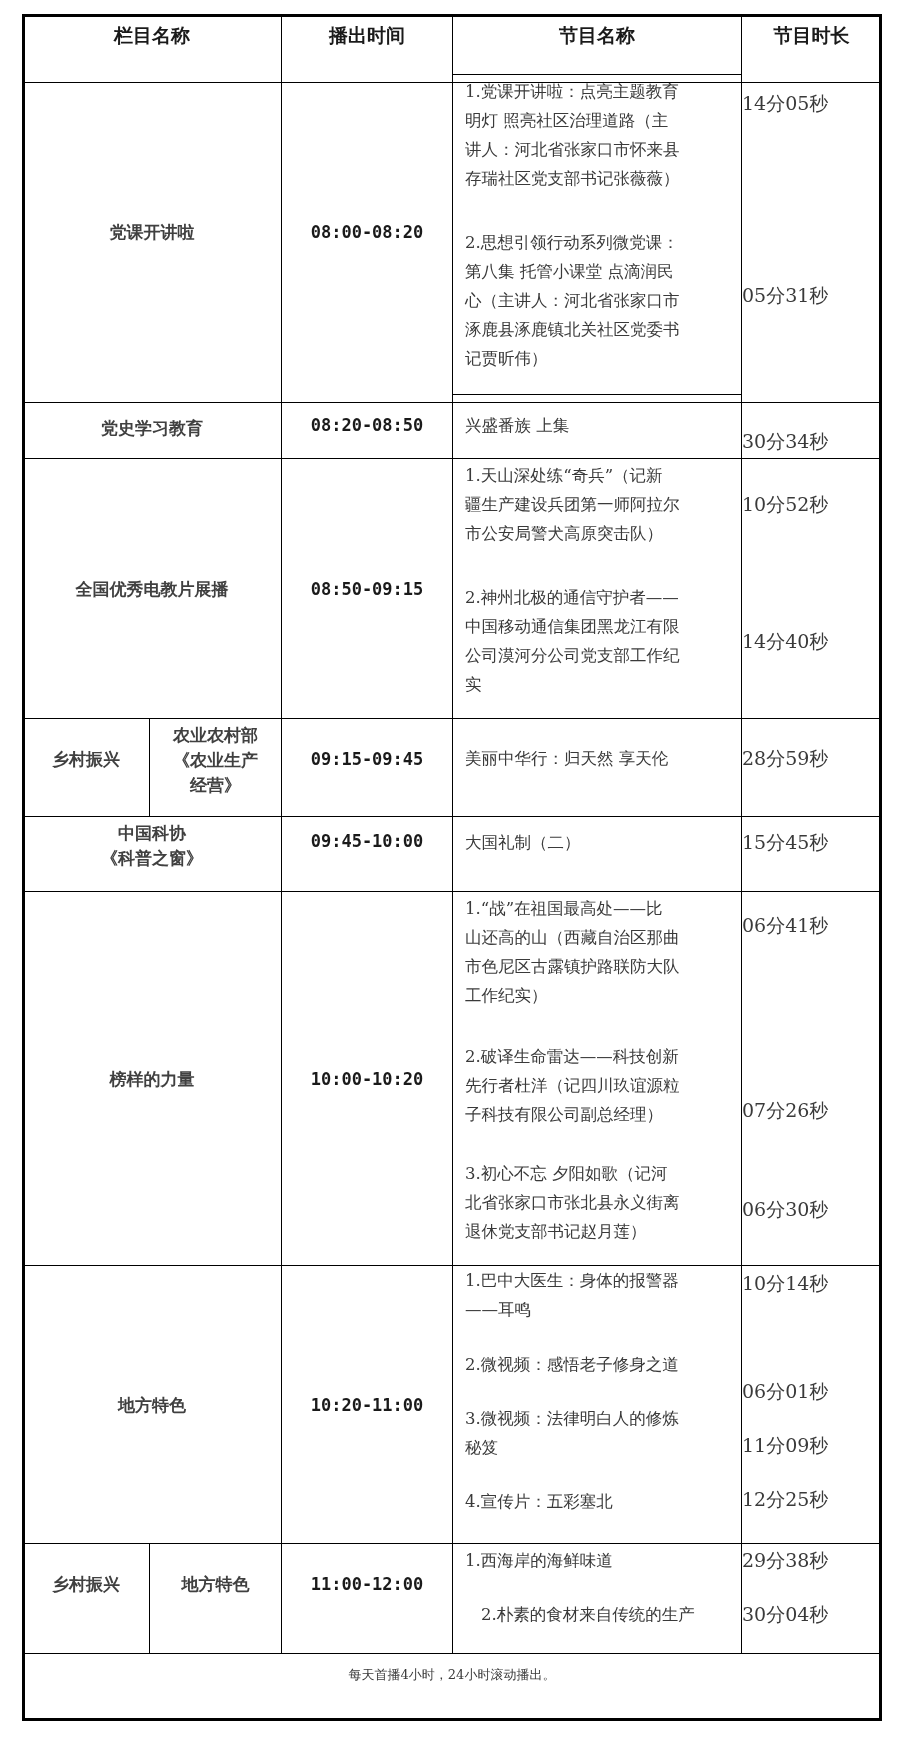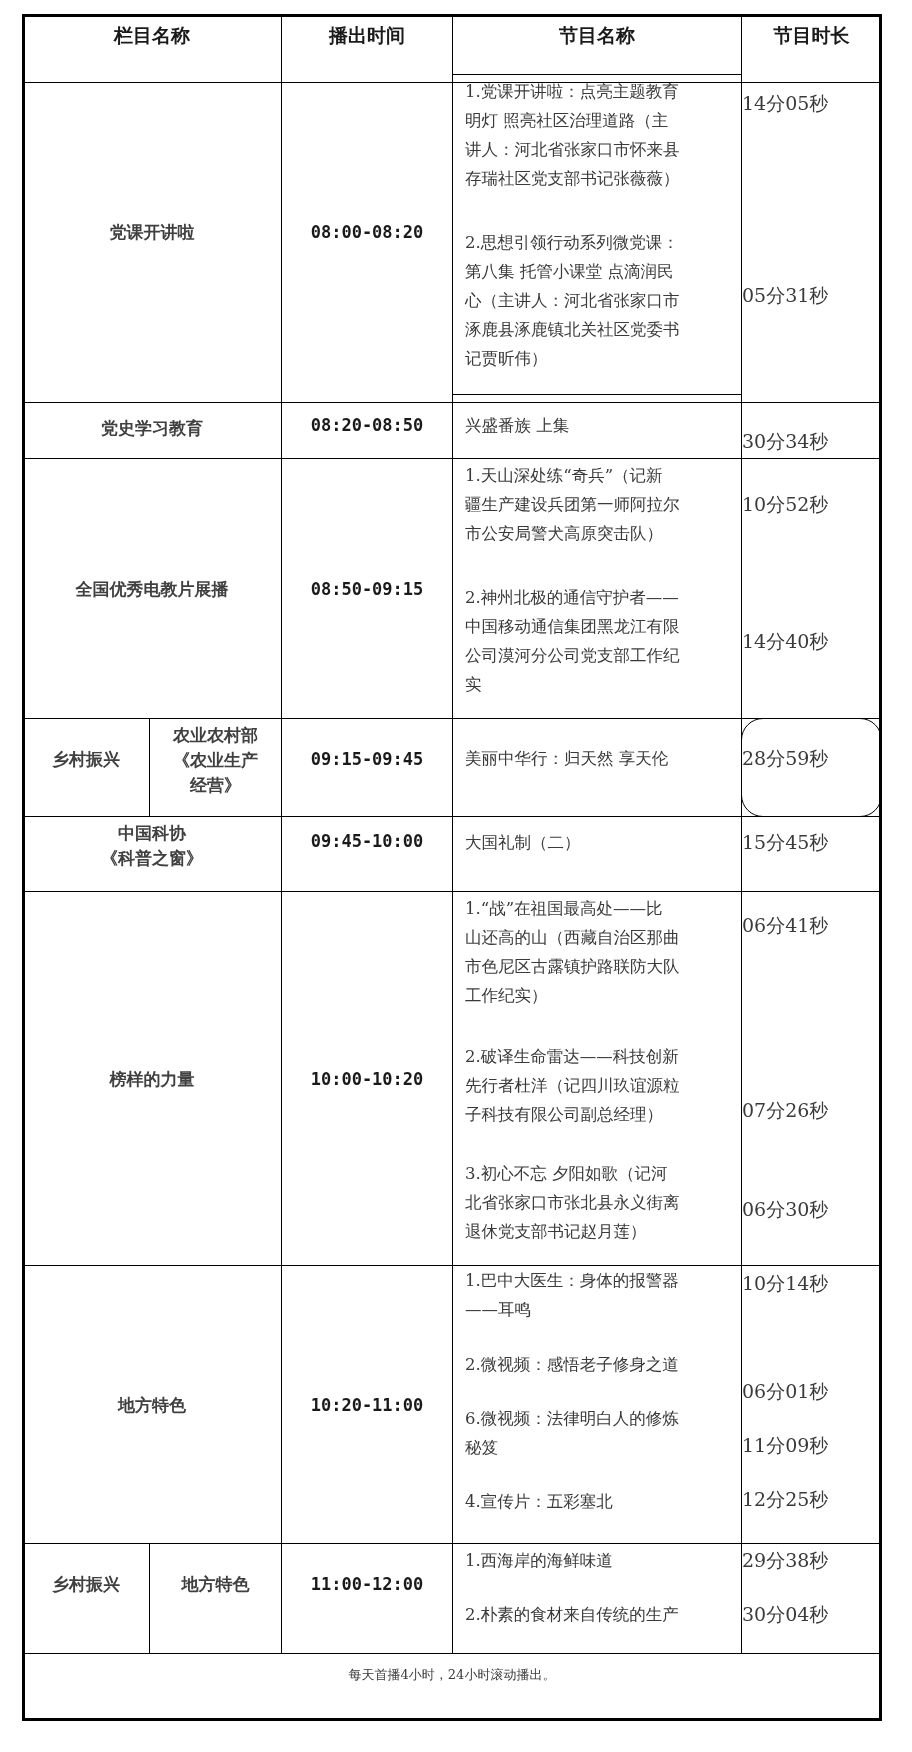--- a/index.html
+++ b/index.html
@@ -84,21 +84,21 @@
 <div class="cell col-name" style="left:22px;top:718px;width:128px;height:99px;padding-bottom:18px;">乡村振兴</div>
 <div class="cell col-name" style="left:149px;top:718px;width:133px;height:99px;flex-direction:column;justify-content:flex-start;padding-top:4px;line-height:25px;">
   <div>农业农村部</div>
     <div>《农业生产</div>
     <div>经营》</div>
 </div>
 <div class="cell col-time" style="left:281px;top:718px;width:172px;height:99px;padding-bottom:18px;">09:15-09:45</div>
 <div class="cell" style="left:452px;top:718px;width:290px;height:99px;">
   <div class="prog" style="top:25px;">美丽中华行：归天然 享天伦</div>
 </div>
-<div class="cell" style="left:741px;top:718px;width:141px;height:99px;border-radius:22px;">
+<div class="cell" style="left:741px;top:718px;width:141px;height:99px;">
   <div class="dur" style="top:25px;">28分59秒</div>
 </div>
 
 <div class="cell col-name" style="left:22px;top:816px;width:260px;height:76px;flex-direction:column;justify-content:flex-start;padding-top:4px;line-height:25px;">
   <div>中国科协</div>
     <div>《科普之窗》</div>
 </div>
 <div class="cell col-time" style="left:281px;top:816px;width:172px;height:76px;align-items:flex-start;padding-top:14px;">09:45-10:00</div>
 <div class="cell" style="left:452px;top:816px;width:290px;height:76px;">
   <div class="prog" style="top:11px;">大国礼制（二）</div>
@@ -135,38 +135,38 @@
 
 <div class="cell col-name" style="left:22px;top:1265px;width:260px;height:279px;">地方特色</div>
 <div class="cell col-time" style="left:281px;top:1265px;width:172px;height:279px;">10:20-11:00</div>
 <div class="cell" style="left:452px;top:1265px;width:290px;height:279px;">
   <div class="prog" style="top:0px;">
     <div>1.巴中大医生：身体的报警器</div>
       <div>——耳鸣</div>
   </div>
   <div class="prog" style="top:84px;">2.微视频：感悟老子修身之道</div>
   <div class="prog" style="top:138px;">
-    <div>6.微视频：法律明白人的修炼</div>
+    <div>3.微视频：法律明白人的修炼</div>
       <div>秘笈</div>
   </div>
   <div class="prog" style="top:221px;">4.宣传片：五彩塞北</div>
 </div>
 <div class="cell" style="left:741px;top:1265px;width:141px;height:279px;">
   <div class="dur" style="top:3px;">10分14秒</div>
   <div class="dur" style="top:111px;">06分01秒</div>
   <div class="dur" style="top:165px;">11分09秒</div>
   <div class="dur" style="top:219px;">12分25秒</div>
 </div>
 
 <div class="cell col-name" style="left:22px;top:1543px;width:128px;height:111px;padding-bottom:30px;">乡村振兴</div>
 <div class="cell col-name" style="left:149px;top:1543px;width:133px;height:111px;padding-bottom:30px;">地方特色</div>
 <div class="cell col-time" style="left:281px;top:1543px;width:172px;height:111px;padding-bottom:30px;">11:00-12:00</div>
 <div class="cell" style="left:452px;top:1543px;width:290px;height:111px;">
   <div class="prog" style="top:2px;">1.西海岸的海鲜味道</div>
-  <div class="prog" style="top:56px;">2.朴素的食材来自传统的生产</div>
+  <div class="prog" style="top:56px;margin-left:16px;">2.朴素的食材来自传统的生产</div>
 </div>
 <div class="cell" style="left:741px;top:1543px;width:141px;height:111px;">
   <div class="dur" style="top:2px;">29分38秒</div>
   <div class="dur" style="top:56px;">30分04秒</div>
 </div>
 
 <div class="cell footer" style="left:22px;top:1653px;width:860px;height:68px;">每天首播4小时，24小时滚动播出。</div>
 
 <div class="frame"></div>
 

